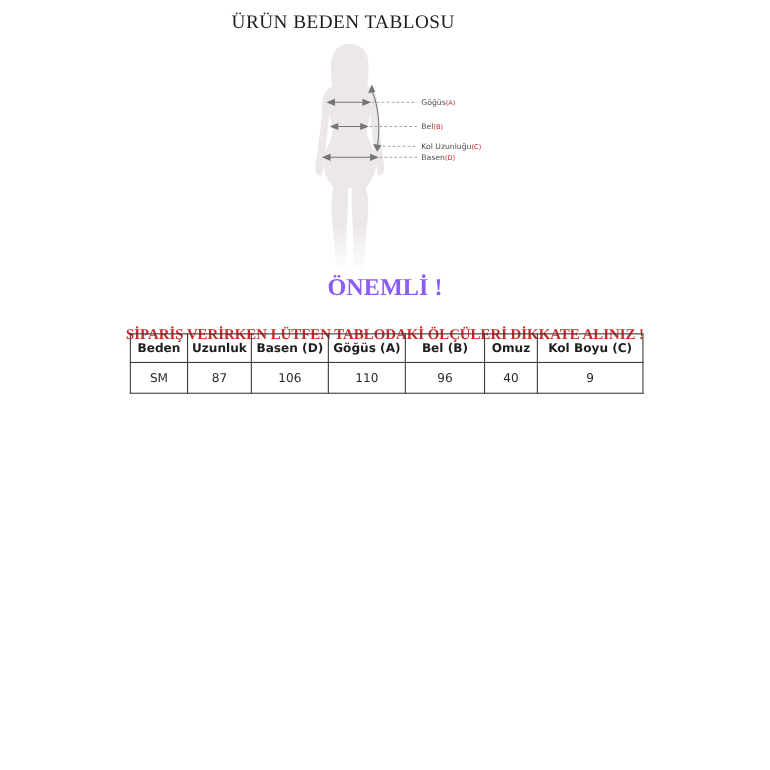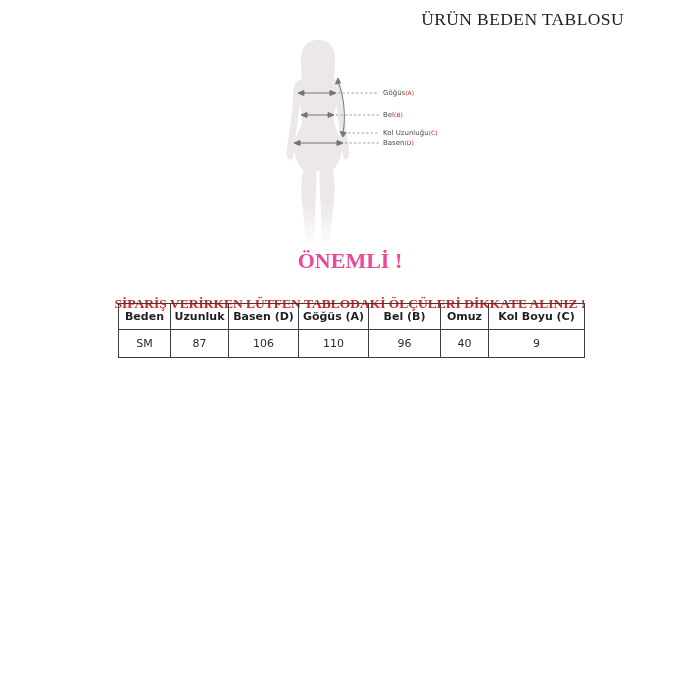--- a/index.html
+++ b/index.html
@@ -6,21 +6,21 @@
   .page{
     position:relative;
     width:700px;height:700px;
     background:#ffffff;
     overflow:hidden;
     font-family:"Liberation Sans",sans-serif;
   }
   .title{
     position:absolute;
     top:9px;left:0;width:624px;
-    text-align:right;
+    text-align:center;
     font-family:"Liberation Serif",serif;
     font-size:17.5px;
     letter-spacing:.4px;
     color:#1c1c1c;
   }
   .diagram{
     position:absolute;left:260px;top:38px;width:130px;height:212px;
   }
   .measure-label{
     position:absolute;left:383px;
@@ -37,21 +37,21 @@
   .lbl-gogus{top:90px;}
   .lbl-bel{top:112px;}
   .lbl-kol{top:130px;}
   .lbl-basen{top:140px;}
   .important-heading{
     position:absolute;top:248px;left:0;width:700px;
     text-align:center;
     font-family:"Liberation Serif",serif;
     font-weight:bold;
     font-size:22px;
-    color:#ec4899;
+    color:#8b5cf6;
   }
   .important-notice{
     position:absolute;top:280px;left:0;width:700px;
     text-align:center;
     font-family:"Liberation Serif",serif;
     font-weight:bold;
     font-size:13.5px;
     color:#cd2626;
     margin-top:16px;
   }

